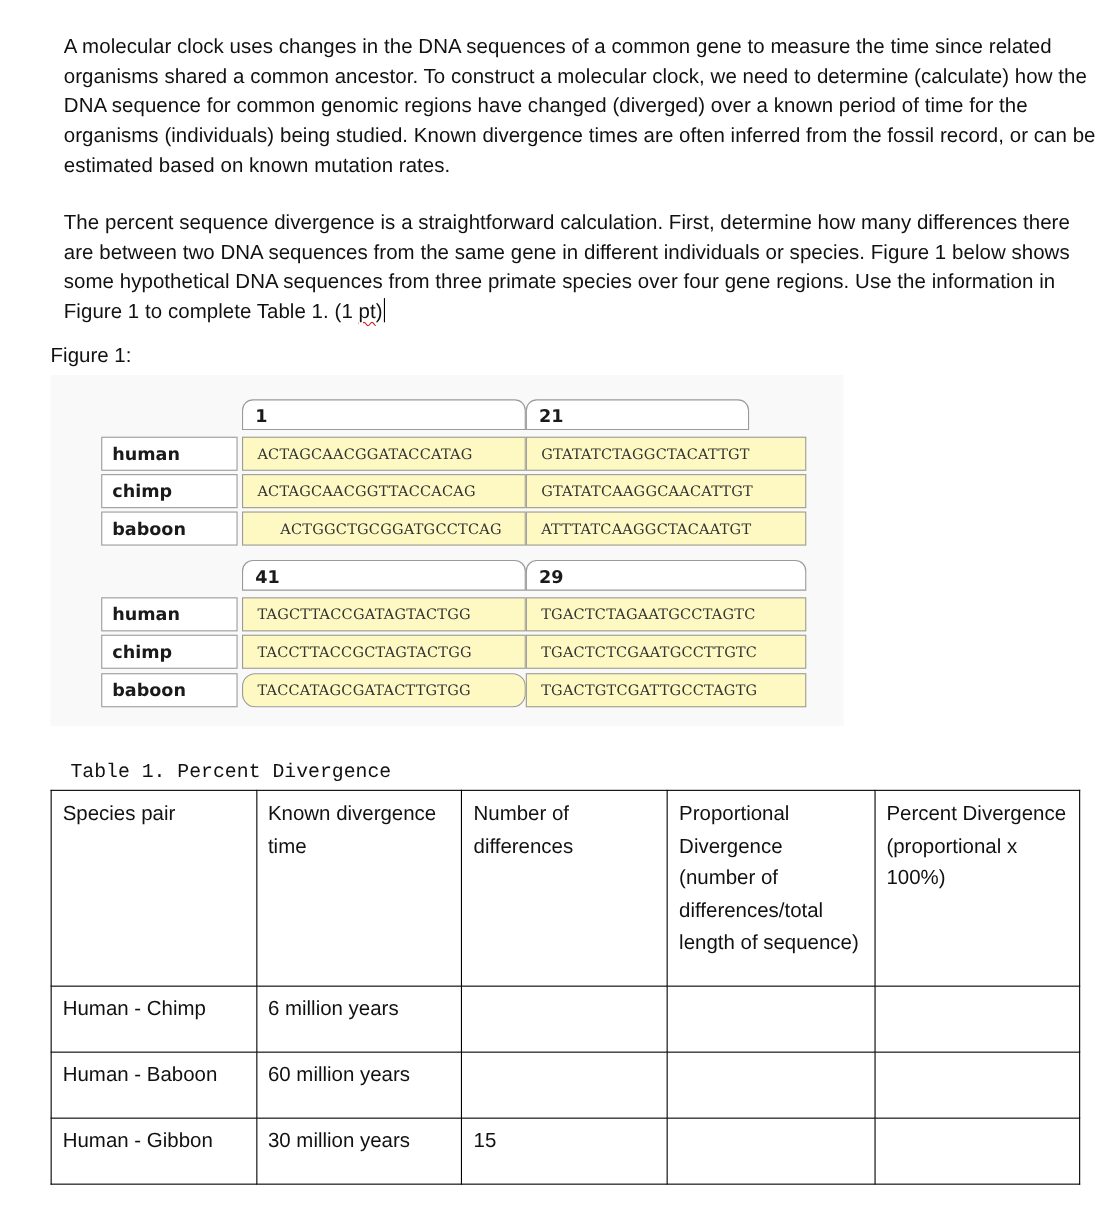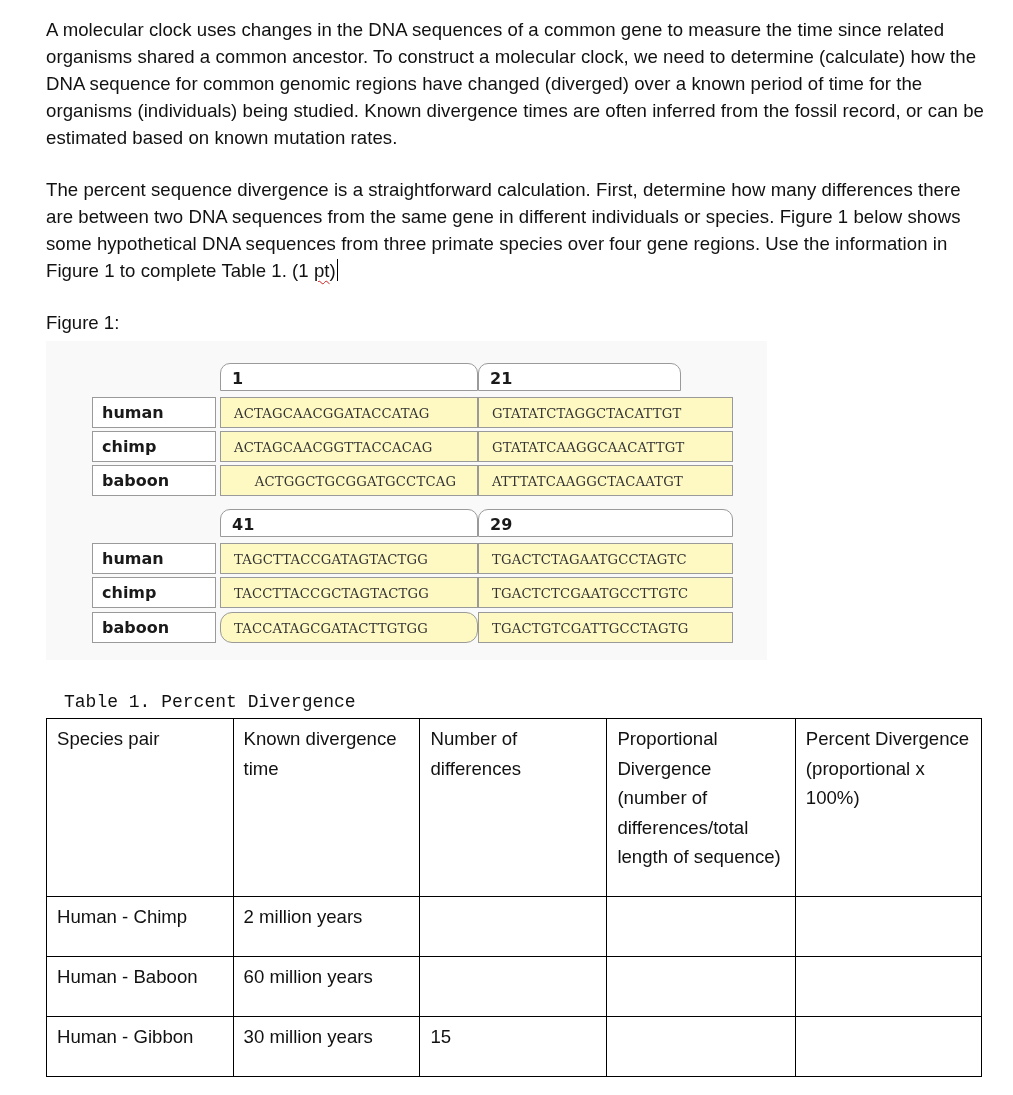--- a/index.html
+++ b/index.html
@@ -1,18 +1,18 @@
 <!DOCTYPE html>
 <html><head>
 <meta charset="utf-8">
 <style>
   html, body { margin: 0; padding: 0; background: #ffffff; }
   body { width: 1013px; height: 1095px; position: relative; overflow: hidden;
          font-family: "Liberation Sans", "DejaVu Sans", sans-serif; color: #111; }
-  .para { position: absolute; left: 46px; width: 940px; font-size: 18.6px; line-height: 27px; margin: 0; letter-spacing: 0.05px; }
+  .para { position: absolute; left: 46px; width: 940px; font-size: 18.6px; line-height: 27px; margin: 12px; letter-spacing: 0.05px; }
   #p1 { top: 16px; }
   #p2 { top: 176px; }
   .squiggle { text-decoration: underline wavy #d02020; text-decoration-thickness: 1px; text-underline-offset: 3px; }
   .caret { display: inline-block; width: 1px; height: 22px; background: #000; vertical-align: -4px; margin-left: 1px; }
   #fig-label { position: absolute; left: 46px; top: 312px; font-size: 18.6px; }
 
   .figure { position: absolute; left: 46px; top: 341px; width: 721px; height: 319px; background: #f9f9f9; }
   .hdr { position: absolute; height: 28px; border: 1.5px solid #9a9a9a; border-bottom: 1.5px solid #9a9a9a;
          border-radius: 10px 10px 0 0; background: #fff; box-sizing: border-box;
          font-family: "DejaVu Sans", sans-serif; font-weight: bold; font-size: 16px; padding: 5px 0 0 11px; color: #1a1a1a; }
@@ -75,21 +75,21 @@
   <tbody>
       <tr class="head">
     <td class="c1">Species pair</td>
     <td class="c2">Known divergence time</td>
     <td class="c3">Number of differences</td>
     <td class="c4">Proportional Divergence (number of differences/total length of sequence)</td>
     <td class="c5">Percent Divergence (proportional x 100%)</td>
   </tr>
   <tr class="body">
     <td>Human - Chimp</td>
-    <td>2 million years</td>
+    <td>6 million years</td>
     <td></td>
     <td></td>
     <td></td>
   </tr>
   <tr class="body">
     <td>Human - Baboon</td>
     <td>60 million years</td>
     <td></td>
     <td></td>
     <td></td>

